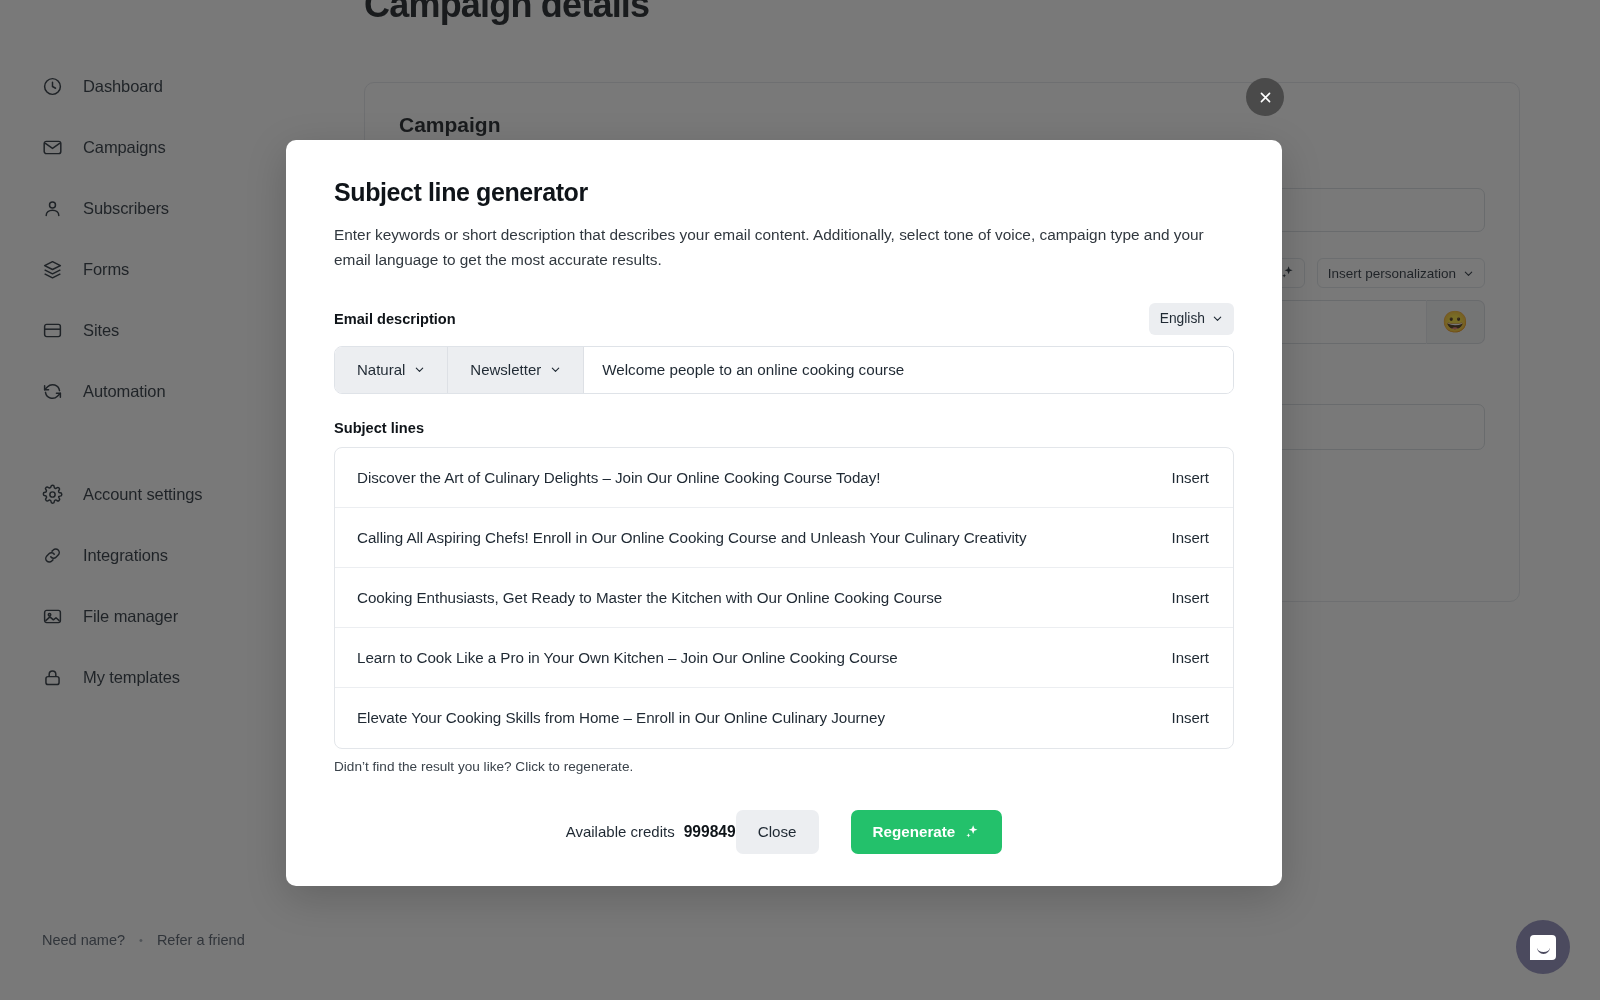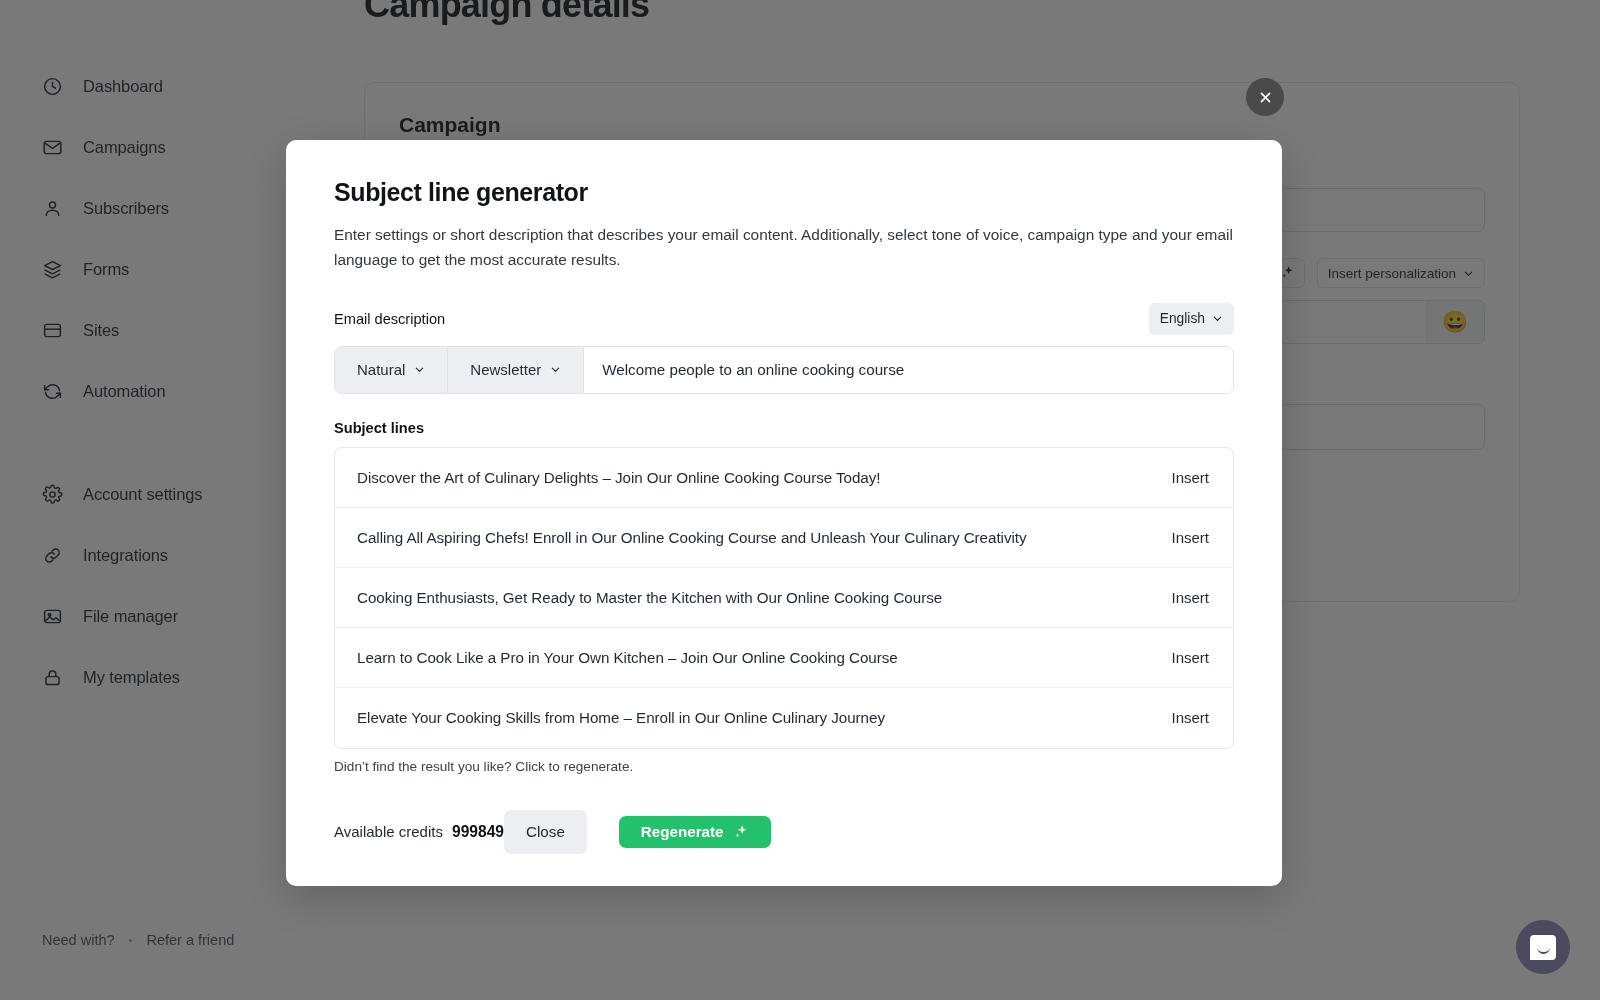--- a/index.html
+++ b/index.html
@@ -220,21 +220,21 @@
   .modal-desc {
     font-size: 15.4px; line-height: 1.62; color: #31383f;
     max-width: 916px;
     margin-bottom: 30px;
   }
 
   .section-head {
     display: flex; align-items: center; justify-content: space-between;
     margin-bottom: 11px;
   }
-  .section-label { font-size: 14.6px; font-weight: 400; color: #0f1419; }
+  .section-label { font-size: 14.6px; font-weight: 700; color: #0f1419; }
   .lang-chip {
     background: #eceef1;
     border: none; border-radius: 6px;
     height: 28px; padding: 16px 11px;
     display: flex; align-items: center; gap: 7px;
     font-size: 13.8px; color: #1f2933;
     font-family: inherit;
     cursor: pointer;
   }
   .chev { width: 11px; height: 11px; flex: 0 0 11px; }
@@ -284,33 +284,33 @@
   .insert-btn {
     font-size: 15px; color: #1f2933;
     background: none; border: none;
     font-family: inherit;
     cursor: pointer;
     padding: 6px 2px;
   }
   .regen-hint { font-size: 13.6px; color: #3b434b; margin-bottom: 36px; }
 
   .modal-footer {
-    display: flex; align-items: center; justify-content: flex-start;
+    display: flex; align-items: center; justify-content: center;
   }
   .credits { font-size: 15px; color: #1f2933; display: flex; gap: 9px; align-items: baseline; }
   .credits .val { font-weight: 700; color: #0f1419; font-size: 15.6px; }
   .footer-actions { display: flex; gap: 32px; align-items: center; }
   .btn-close {
     height: 44px; min-width: 78px; padding: 0 22px;
     background: #eceef1; border: none; border-radius: 7px;
     font-size: 15.2px; color: #1f2933; font-family: inherit;
     cursor: pointer;
   }
   .btn-regen {
-    height: 32px; padding: 8px 22px;
+    height: 44px; padding: 8px 22px;
     background: #23c16b; border: none; border-radius: 7px;
     font-size: 15.2px; font-weight: 700; color: #ffffff;
     font-family: inherit;
     display: flex; align-items: center; gap: 10px;
     cursor: pointer;
   }
   .btn-regen svg { width: 15px; height: 15px; }
 </style>
 </head>
 <body>
@@ -427,21 +427,21 @@
                 <rect x="4.5" y="11" width="15" height="9" rx="2.4"></rect>
                 <path d="M8.2 11V8.4a3.8 3.8 0 0 1 7.6 0V11"></path>
               </svg>
           </span>
           <span class="nav-label">My templates</span>
         </div>
       </div>
     </nav>
 
     <div class="sidebar-footer">
-      <span>Need with?</span>
+      <span>Need name?</span>
       <span class="dot">•</span>
       <span>Refer a friend</span>
     </div>
   </aside>
 
   <main class="main">
     <h1 class="page-title">Campaign details</h1>
 
     <section class="card">
       <div class="card-heading">Campaign</div>
@@ -497,21 +497,21 @@
 
 <button class="modal-close">
   <svg viewBox="0 0 24 24" fill="none" stroke="currentColor" stroke-width="2.6" stroke-linecap="round">
       <path d="M5.5 5.5l13 13M18.5 5.5l-13 13"></path>
     </svg>
 </button>
 
 <section class="modal">
 
   <h2 class="modal-title">Subject line generator</h2>
-  <p class="modal-desc">Enter settings or short description that describes your email content. Additionally, select tone of voice, campaign type and your email language to get the most accurate results.</p>
+  <p class="modal-desc">Enter keywords or short description that describes your email content. Additionally, select tone of voice, campaign type and your email language to get the most accurate results.</p>
 
   <div class="section-head">
     <span class="section-label">Email description</span>
     <button class="lang-chip">
       <span>English</span>
       <svg class="chev" viewBox="0 0 24 24" fill="none" stroke="currentColor" stroke-width="2.4" stroke-linecap="round" stroke-linejoin="round">
           <path d="M5 9l7 7 7-7"></path>
         </svg>
     </button>
   </div>

